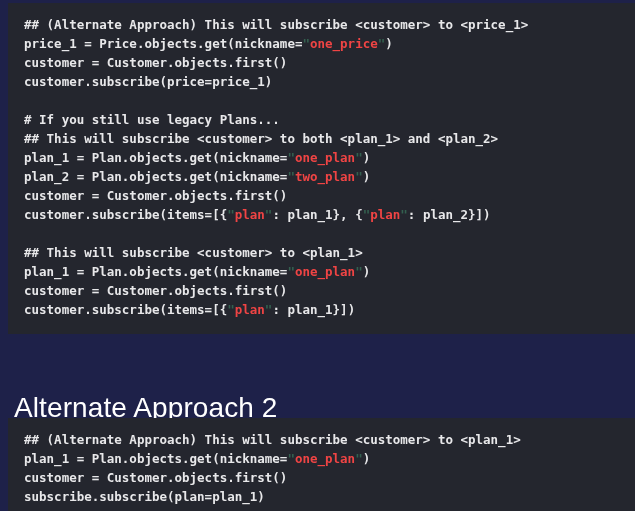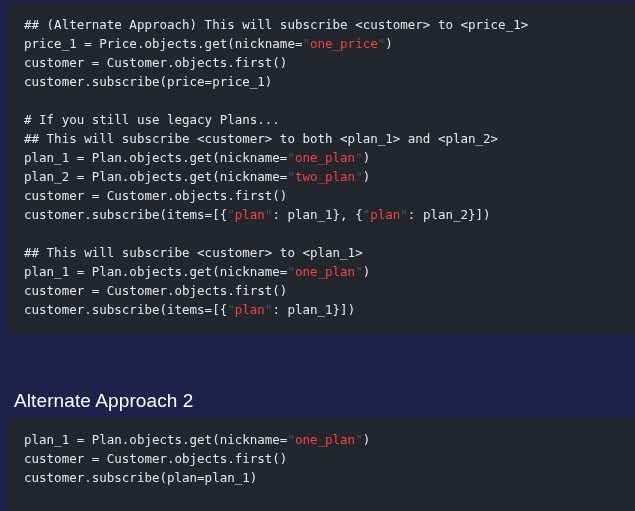--- a/index.html
+++ b/index.html
@@ -21,20 +21,21 @@
     overflow: hidden;
   }
   .codeblock {
     position: absolute;
     left: 8px;
     right: 0;
     background: #24262e;
     box-sizing: border-box;
     padding: 12px 0 14px 16px;
     overflow: hidden;
+    font-weight: bold;
   }
   .codeblock-1 {
     top: 3px;
     height: 331px;
   }
   .codeblock-2 {
     top: 418px;
     height: 93px;
   }
   pre.code {
@@ -62,21 +63,21 @@
     right: 0;
     top: 334px;
     height: 84px;
     background: #1e2149;
   }
   .heading {
     position: absolute;
     left: 14px;
     top: 371px;
     font-family: "Liberation Sans", sans-serif;
-    font-size: 19px;
+    font-size: 28px;
     font-weight: 400;
     color: #ffffff;
     letter-spacing: 0.1px;
     line-height: 28px;
   }
   .left-rail {
     position: absolute;
     left: 0;
     top: 0;
     width: 8px;
@@ -101,16 +102,16 @@
   <div class="left-rail"></div>
 
   <div class="codeblock codeblock-1">
     <pre class="code"><span class="ln">## (Alternate Approach) This will subscribe &lt;customer&gt; to &lt;price_1&gt;</span><span class="ln">price_1 = Price.objects.get(nickname=<span class="quo">"</span><span class="str">one_price</span><span class="quo">"</span>)</span><span class="ln">customer = Customer.objects.first()</span><span class="ln">customer.subscribe(price=price_1)</span><span class="ln">&nbsp;</span><span class="ln"># If you still use legacy Plans...</span><span class="ln">## This will subscribe &lt;customer&gt; to both &lt;plan_1&gt; and &lt;plan_2&gt;</span><span class="ln">plan_1 = Plan.objects.get(nickname=<span class="quo">"</span><span class="str">one_plan</span><span class="quo">"</span>)</span><span class="ln">plan_2 = Plan.objects.get(nickname=<span class="quo">"</span><span class="str">two_plan</span><span class="quo">"</span>)</span><span class="ln">customer = Customer.objects.first()</span><span class="ln">customer.subscribe(items=[{<span class="quo">"</span><span class="str">plan</span><span class="quo">"</span>: plan_1}, {<span class="quo">"</span><span class="str">plan</span><span class="quo">"</span>: plan_2}])</span><span class="ln">&nbsp;</span><span class="ln">## This will subscribe &lt;customer&gt; to &lt;plan_1&gt;</span><span class="ln">plan_1 = Plan.objects.get(nickname=<span class="quo">"</span><span class="str">one_plan</span><span class="quo">"</span>)</span><span class="ln">customer = Customer.objects.first()</span><span class="ln">customer.subscribe(items=[{<span class="quo">"</span><span class="str">plan</span><span class="quo">"</span>: plan_1}])</span></pre>
   </div>
 
   <div class="heading-band"></div>
   <h2 class="heading">Alternate Approach 2</h2>
 
   <div class="codeblock codeblock-2">
-    <pre class="code"><span class="ln">plan_1 = Plan.objects.get(nickname=<span class="quo">"</span><span class="str">one_plan</span><span class="quo">"</span>)</span><span class="ln">customer = Customer.objects.first()</span><span class="ln">customer.subscribe(plan=plan_1)</span></pre>
+    <pre class="code"><span class="ln">## (Alternate Approach) This will subscribe &lt;customer&gt; to &lt;plan_1&gt;</span><span class="ln">plan_1 = Plan.objects.get(nickname=<span class="quo">"</span><span class="str">one_plan</span><span class="quo">"</span>)</span><span class="ln">customer = Customer.objects.first()</span><span class="ln">subscribe.subscribe(plan=plan_1)</span></pre>
   </div>
 
 </div>
 
 </body></html>

